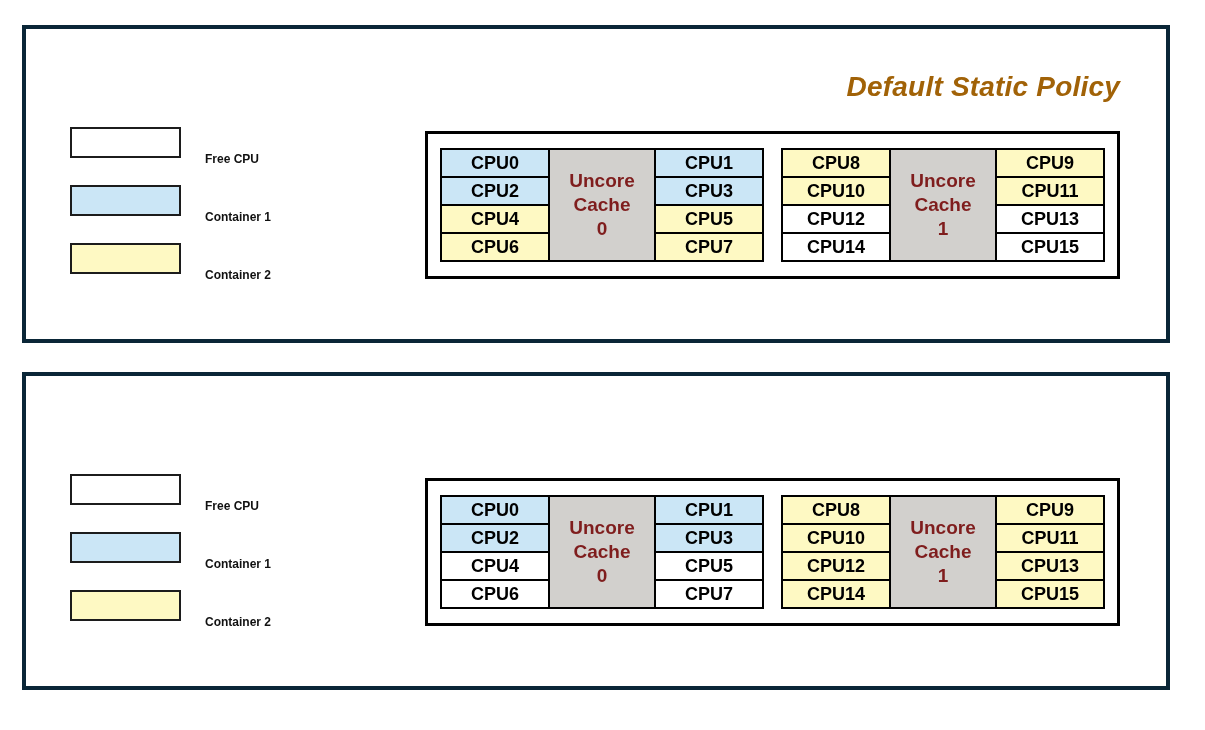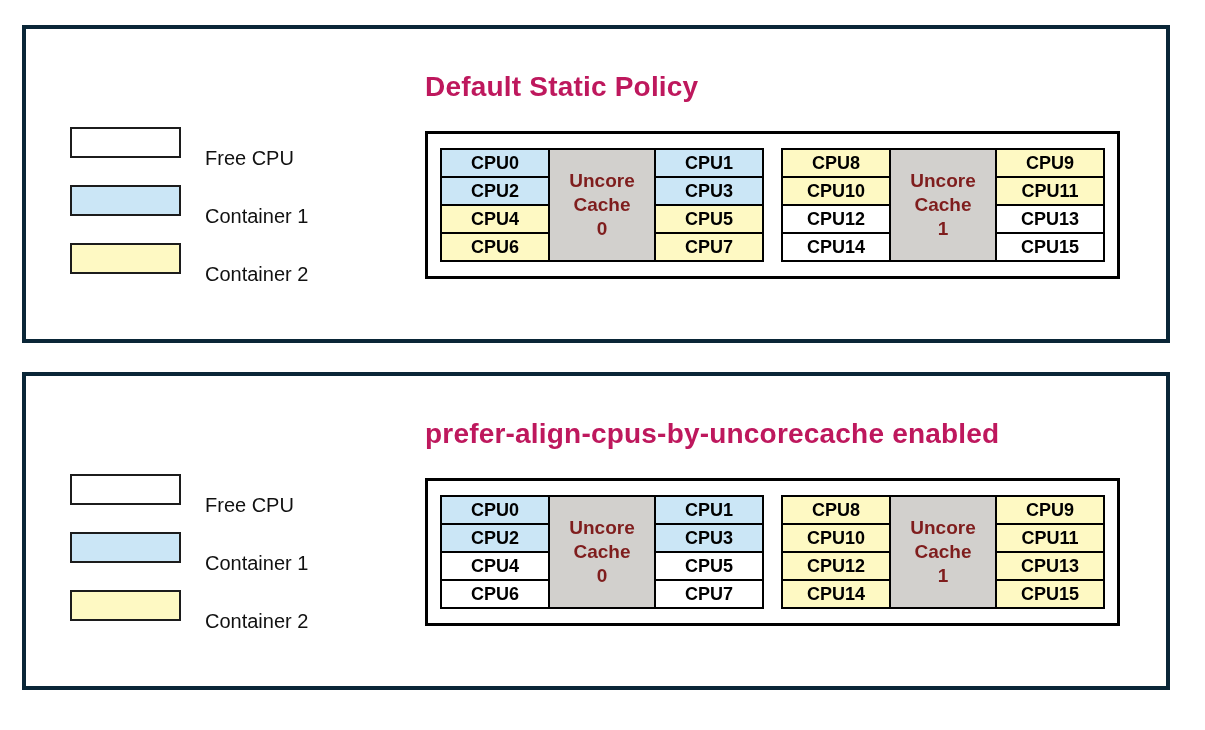--- a/index.html
+++ b/index.html
@@ -24,26 +24,27 @@
     background:#ffffff;
   }
   .panel.p1 { top:25px; }
   .panel.p2 { top:372px; }
 
   .panel-title {
     position:absolute;
     top:42px;
     left:399px;
     width:695px;
-    text-align:left;
+    text-align:right;
     font-size:28px;
     font-weight:bold;
     letter-spacing:0.2px;
-    color:#be185d;
+    color:#a16207;
     white-space:nowrap;
+    font-style:italic;
   }
 
   .legend {
     position:absolute;
     left:44px;
     top:98px;
   }
   .legend-item {
     display:flex;
     align-items:center;
@@ -51,22 +52,22 @@
     margin-bottom:27px;
   }
   .legend-swatch {
     width:111px;
     height:31px;
     border:2.5px solid #1c1c1c;
     flex:0 0 auto;
   }
   .legend-label {
     margin-left:24px;
-    font-size:20px;
-    font-weight:normal;
+    font-size:12px;
+    font-weight:bold;
     white-space:nowrap;
     margin-top:32px;
   }
 
   .diagram {
     position:absolute;
     left:399px;
     top:102px;
     width:695px;
     height:148px;
@@ -177,21 +178,20 @@
           <div class="cpu-cell" data-state="container2">CPU9</div>
           <div class="cpu-cell" data-state="container2">CPU11</div>
           <div class="cpu-cell" data-state="free">CPU13</div>
           <div class="cpu-cell" data-state="free">CPU15</div>
         </div>
       </div>
     </div>
   </div>
 
   <div class="panel p2">
-    <div class="panel-title">prefer-align-cpus-by-uncorecache enabled</div>
 
     <div class="legend">
       <div class="legend-item">
         <div class="legend-swatch" data-state="free"></div>
         <div class="legend-label">Free CPU</div>
       </div>
       <div class="legend-item">
         <div class="legend-swatch" data-state="container1"></div>
         <div class="legend-label">Container 1</div>
       </div>

